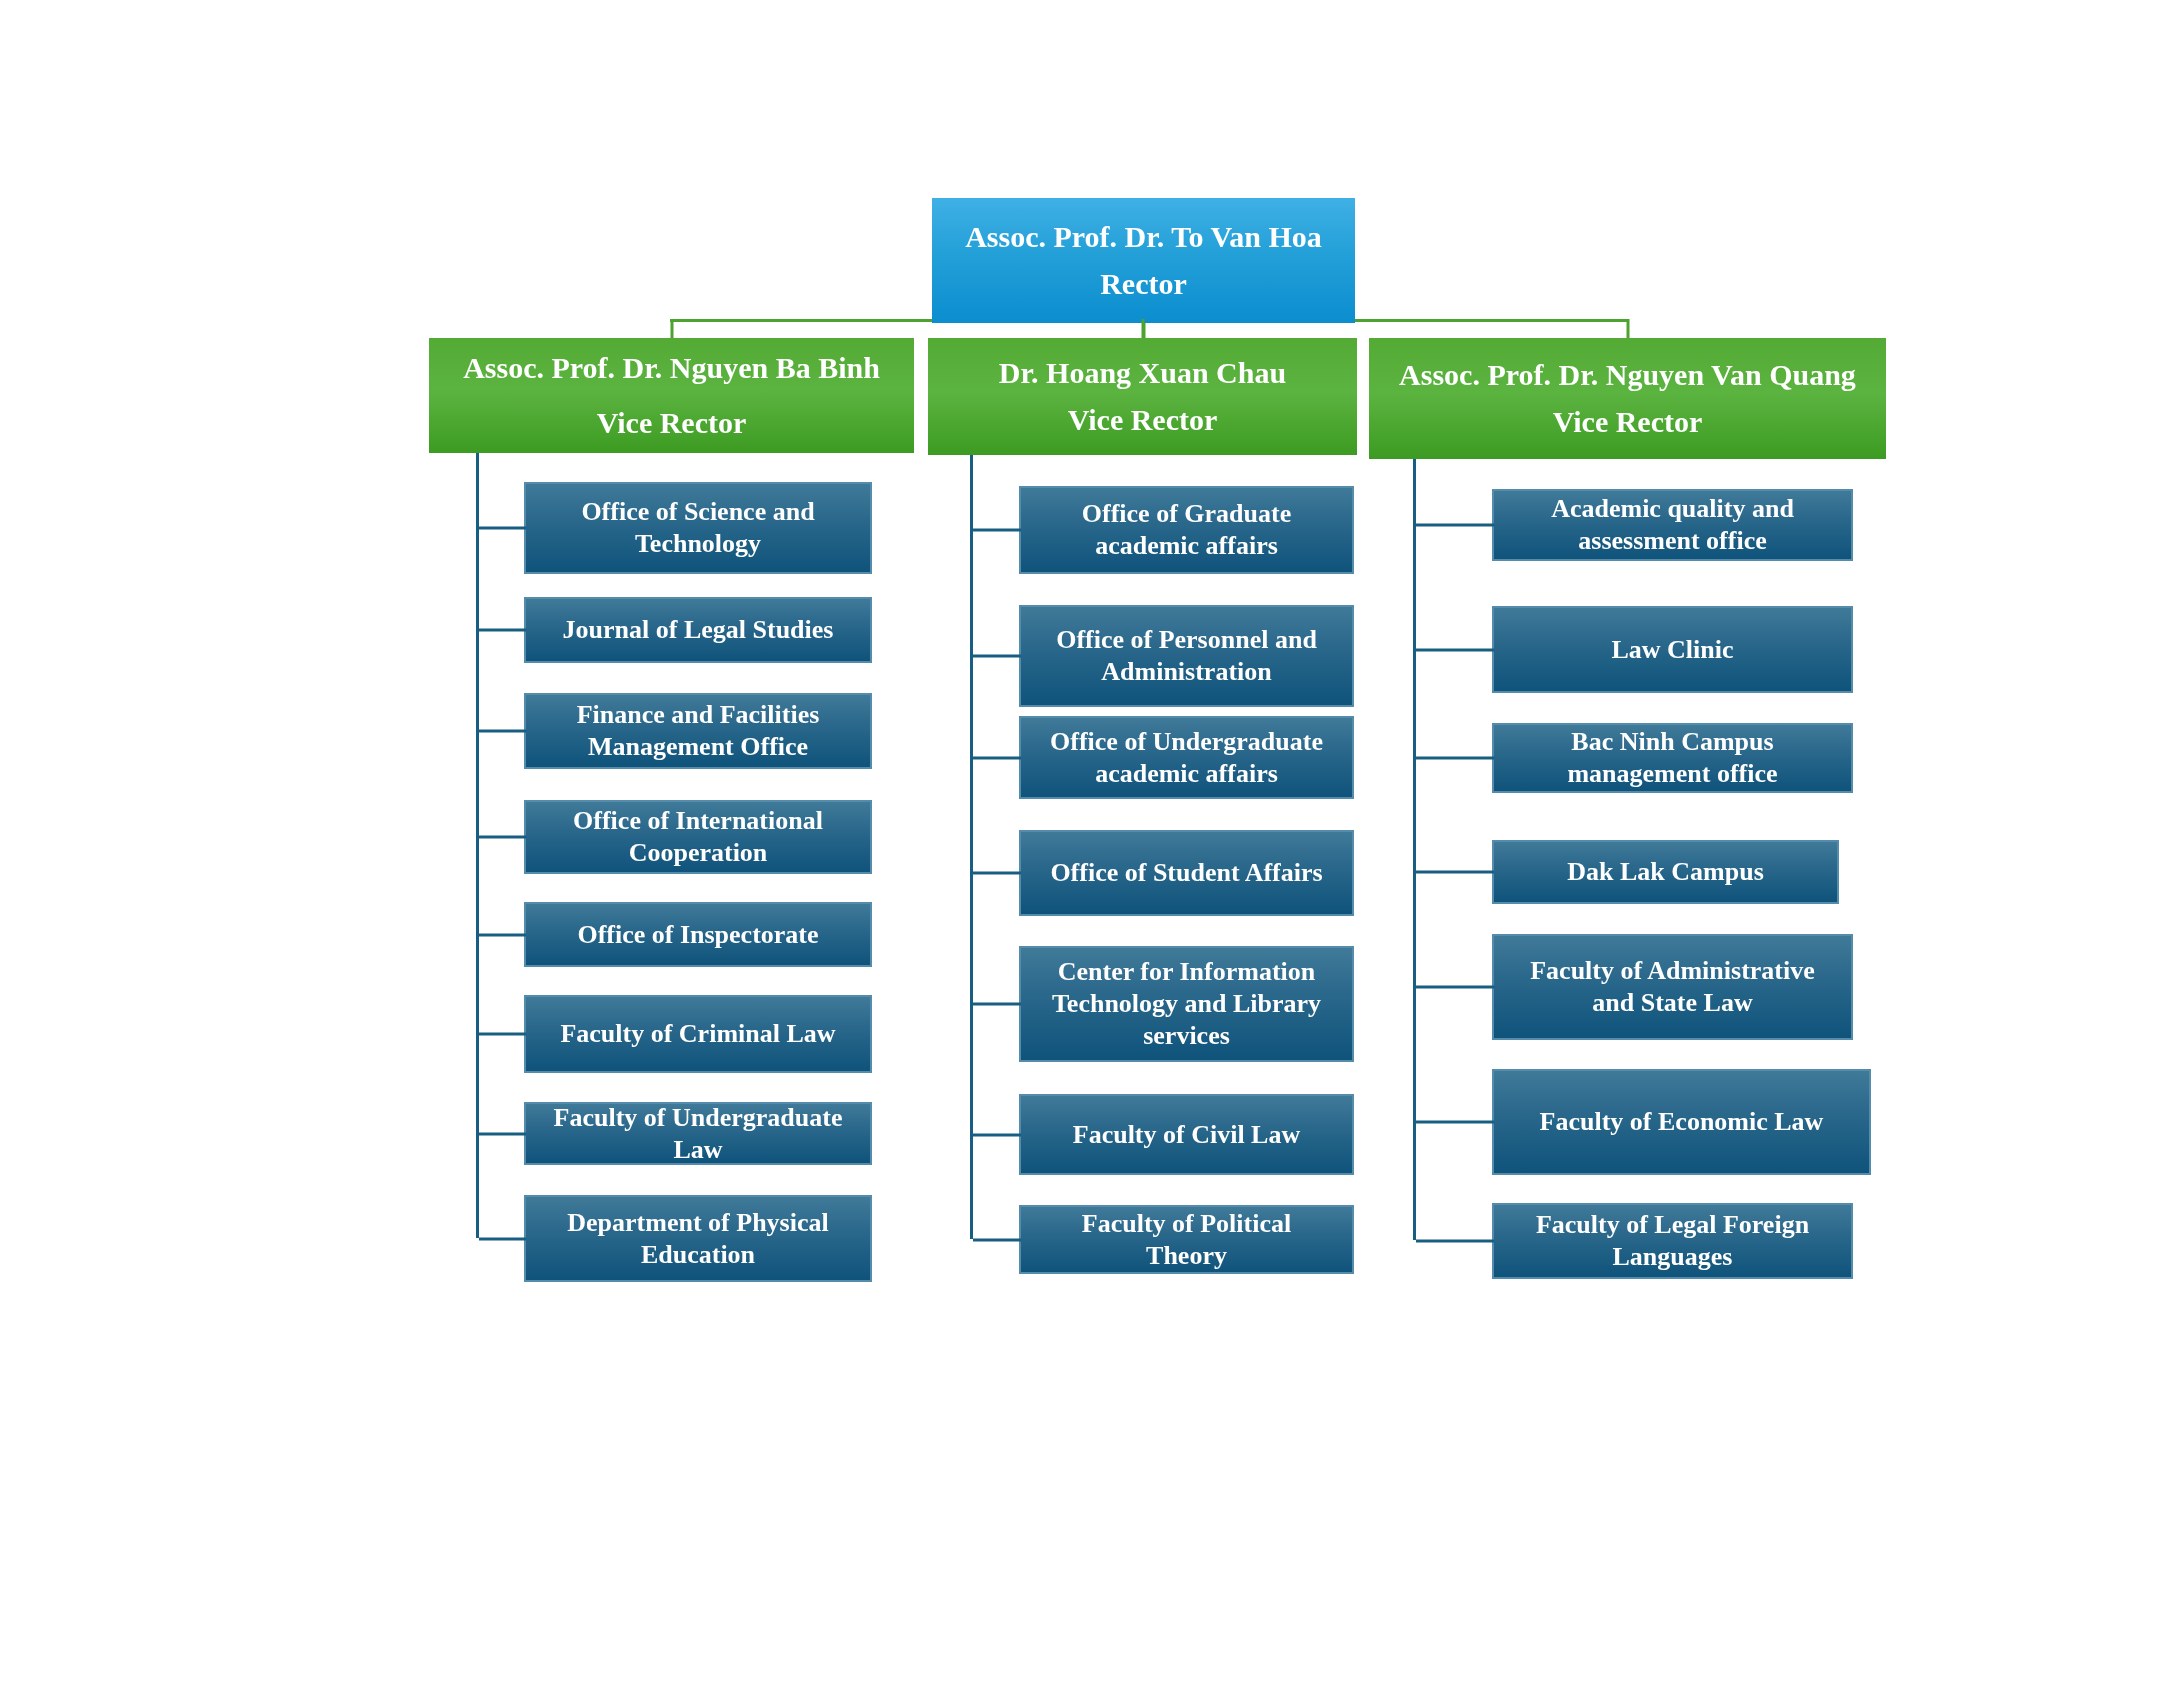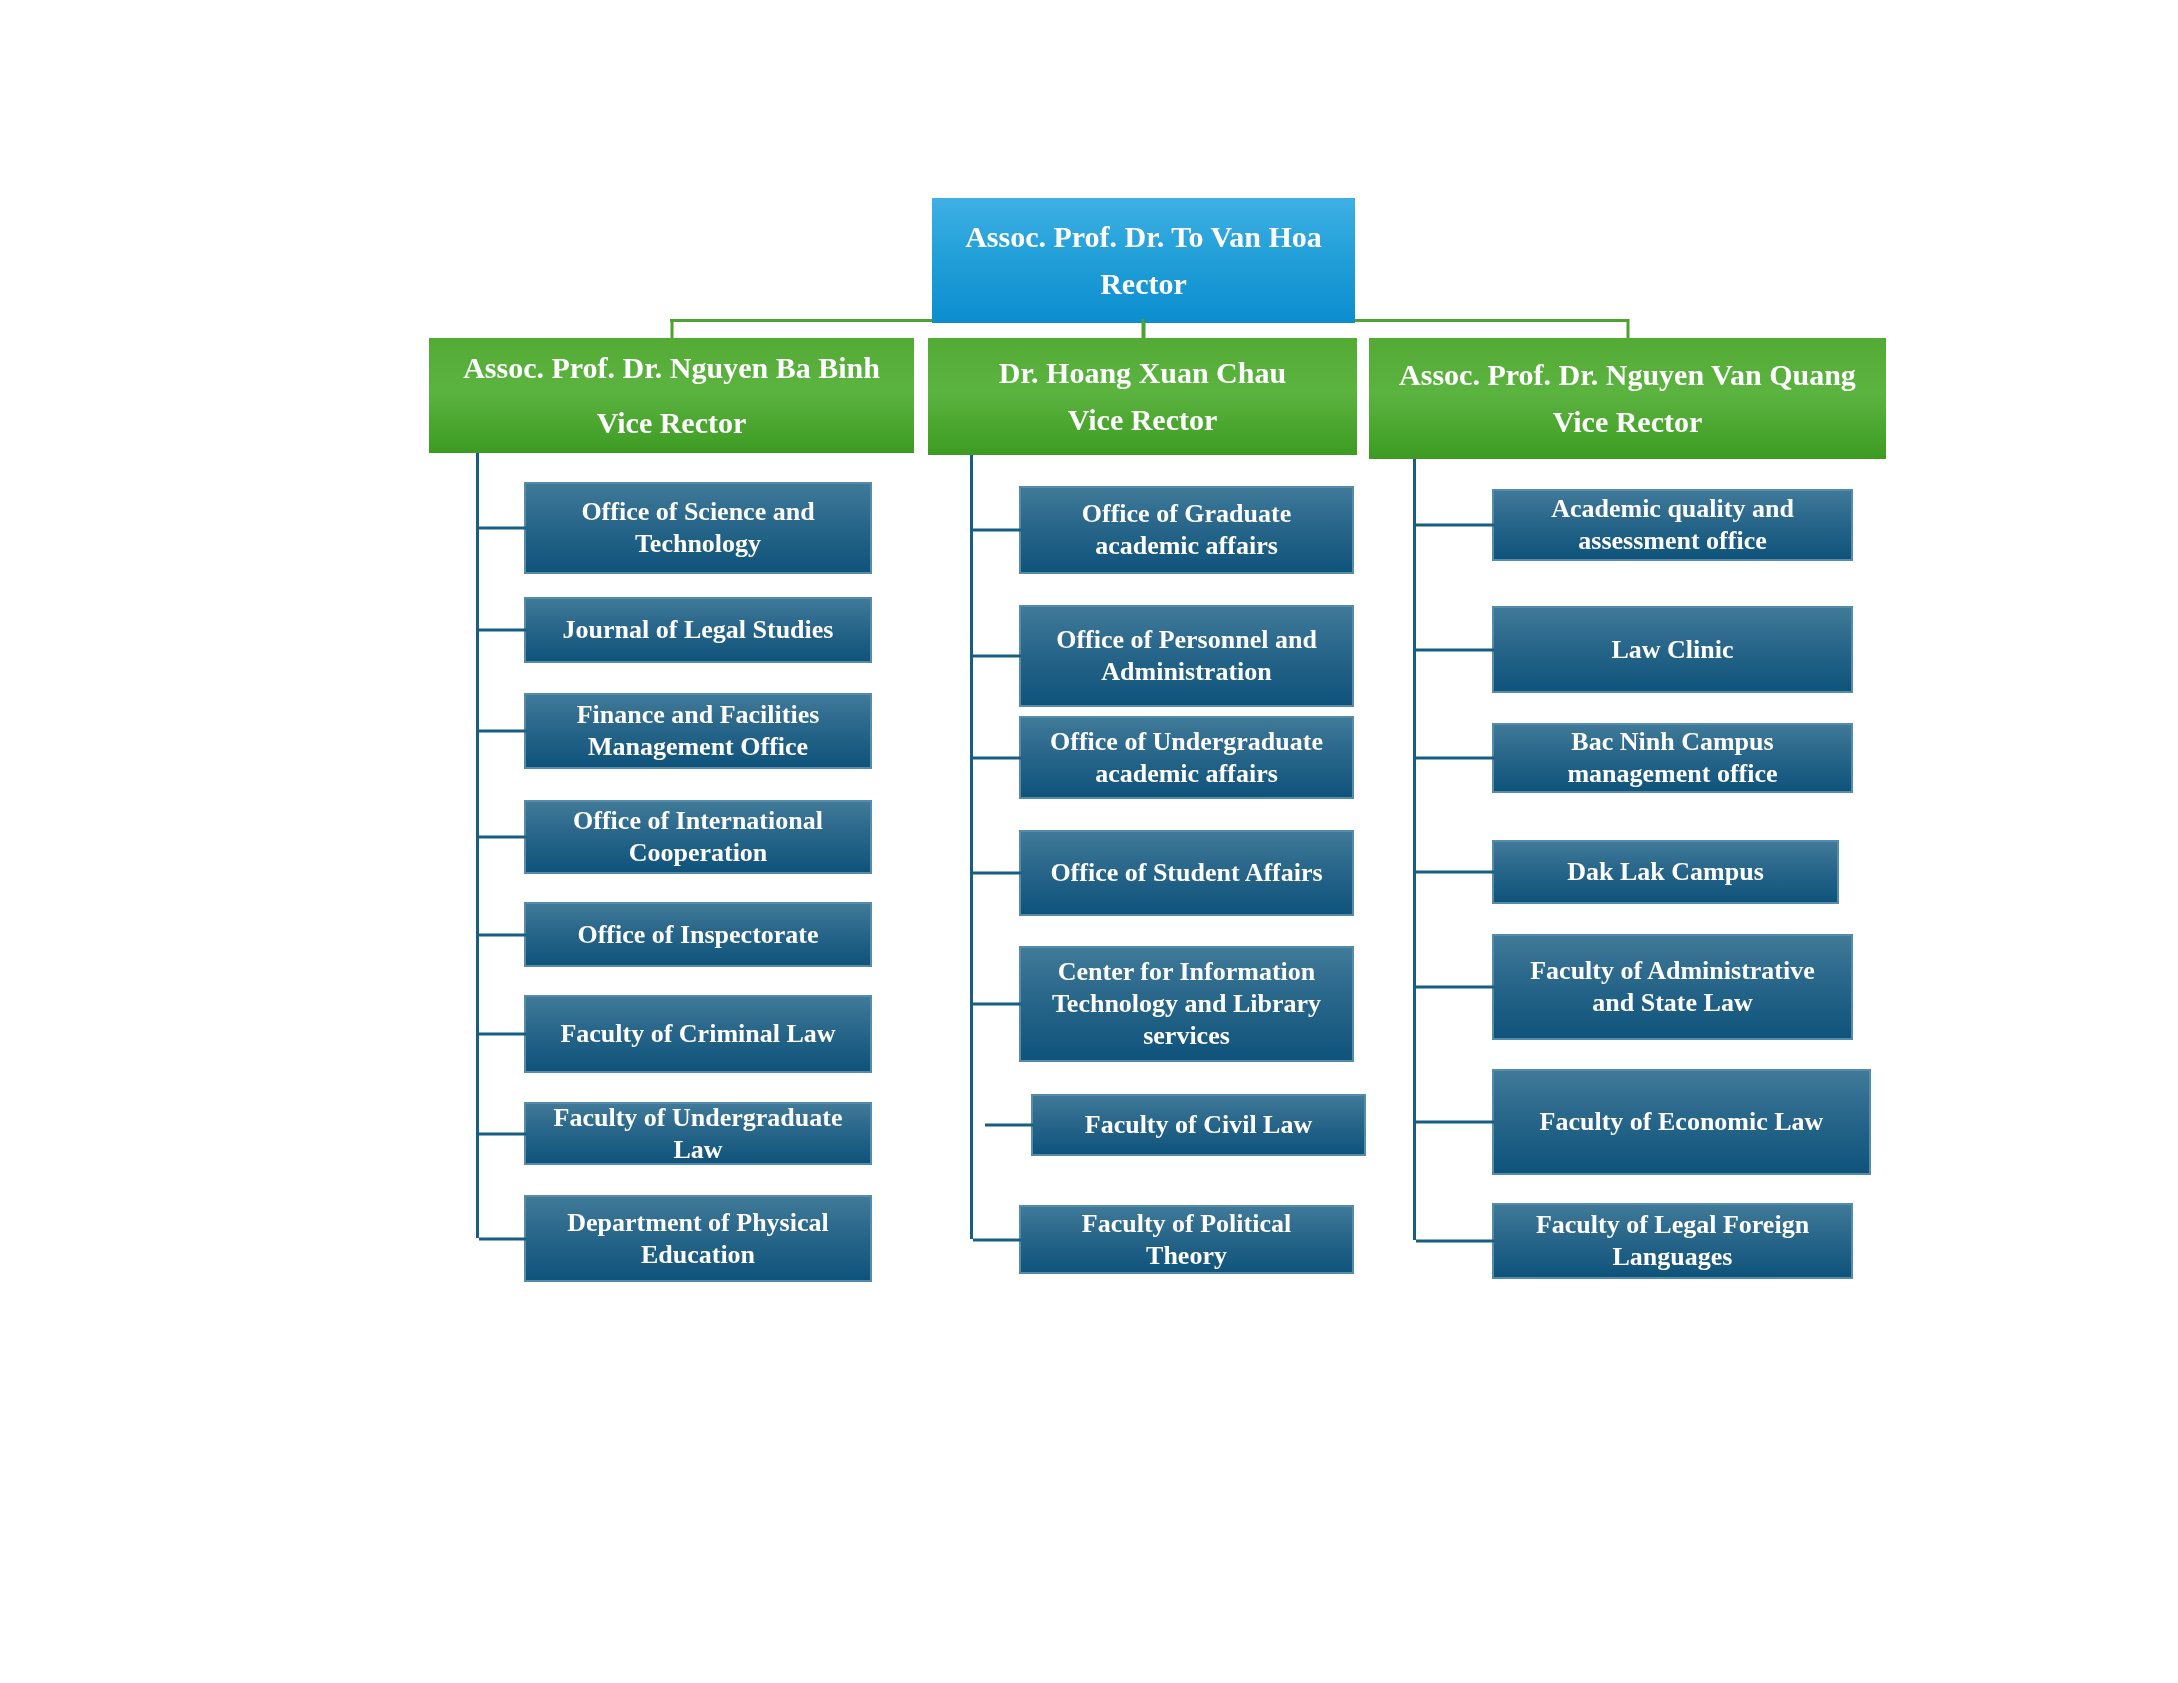--- a/index.html
+++ b/index.html
@@ -71,21 +71,21 @@
   .c0u5{top:995px;height:78px;}
   .c0u6{top:1102px;height:63px;}
   .c0u7{top:1195px;height:87px;}
   
   .uc1{left:1019px;width:335px;}
   .c1u0{top:486px;height:88px;}
   .c1u1{top:605px;height:102px;}
   .c1u2{top:716px;height:83px;}
   .c1u3{top:830px;height:86px;}
   .c1u4{top:946px;height:116px;}
-  .c1u5{top:1094px;height:62px;margin-left:12px;}
+  .c1u5{top:1094px;height:81px;}
   .c1u6{top:1205px;height:69px;}
   
   .uc2{left:1492px;width:361px;}
   .c2u0{top:489px;height:72px;}
   .c2u1{top:606px;height:87px;}
   .c2u2{top:723px;height:70px;}
   .c2u3{top:840px;height:64px;width:347px;}
   .c2u4{top:934px;height:106px;}
   .c2u5{top:1069px;height:106px;width:379px;}
   .c2u6{top:1203px;height:76px;}

